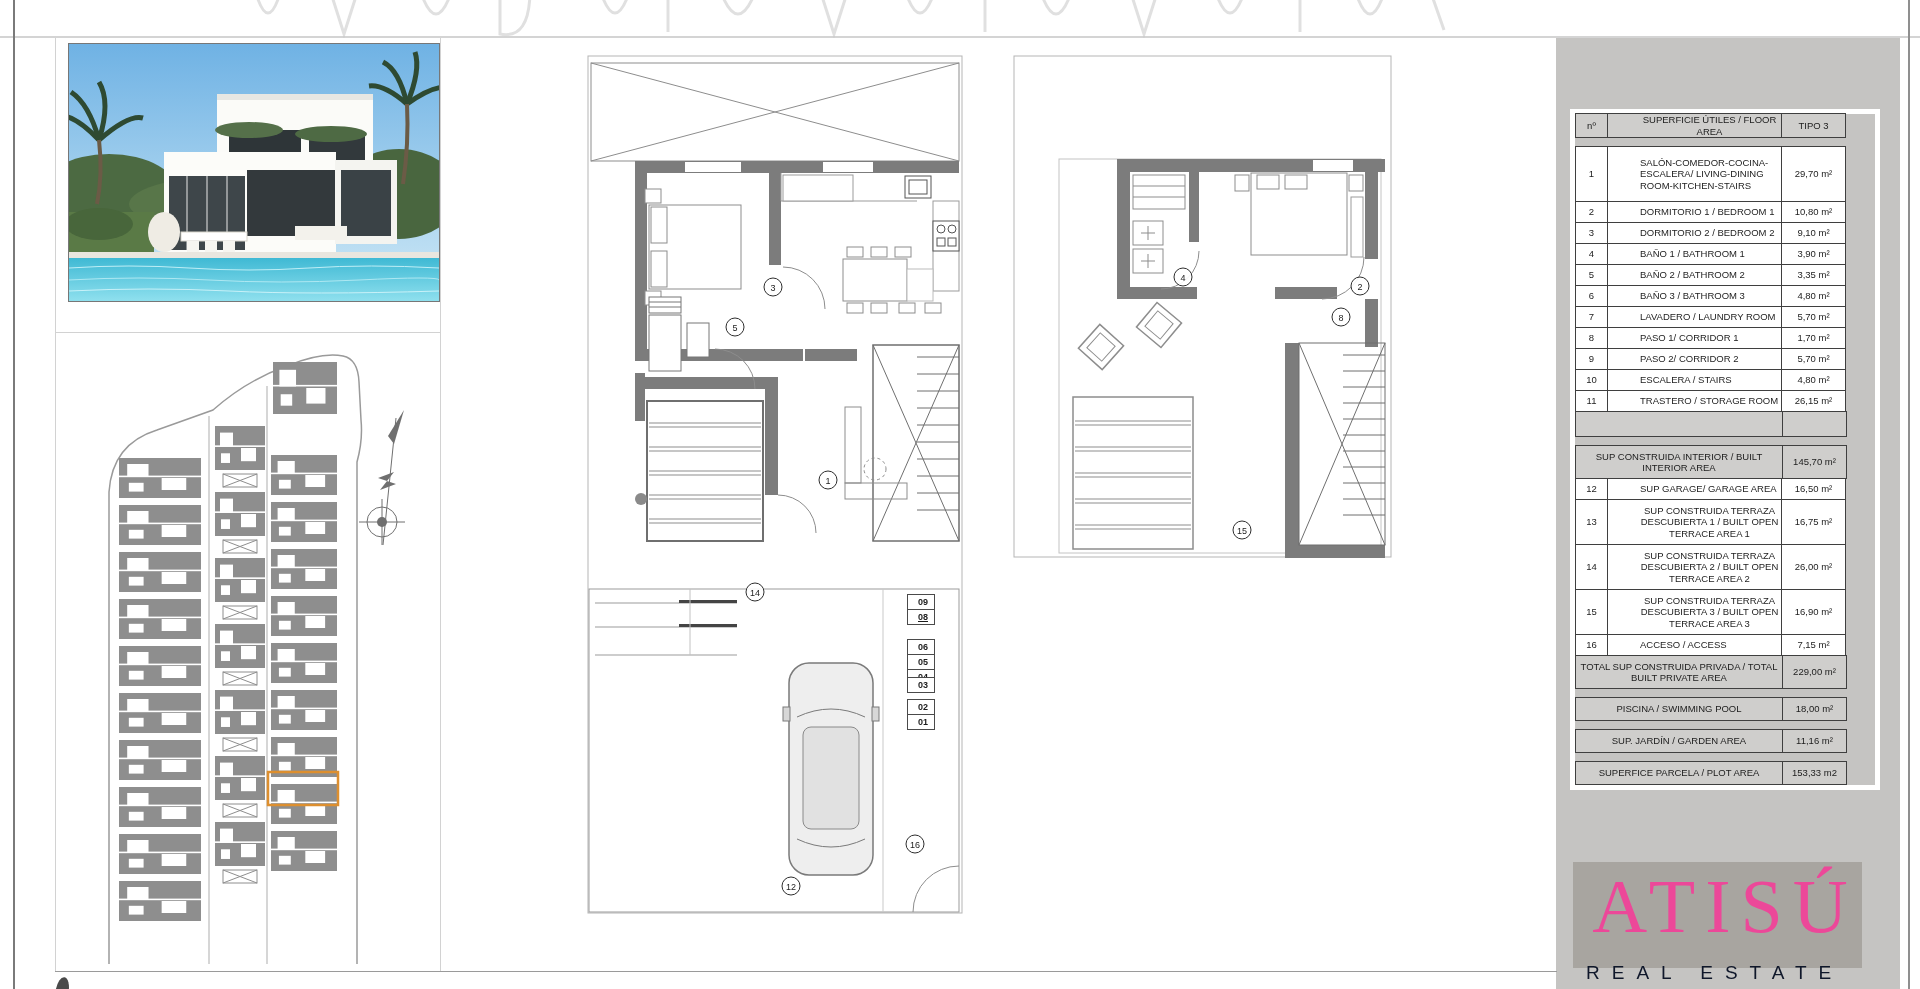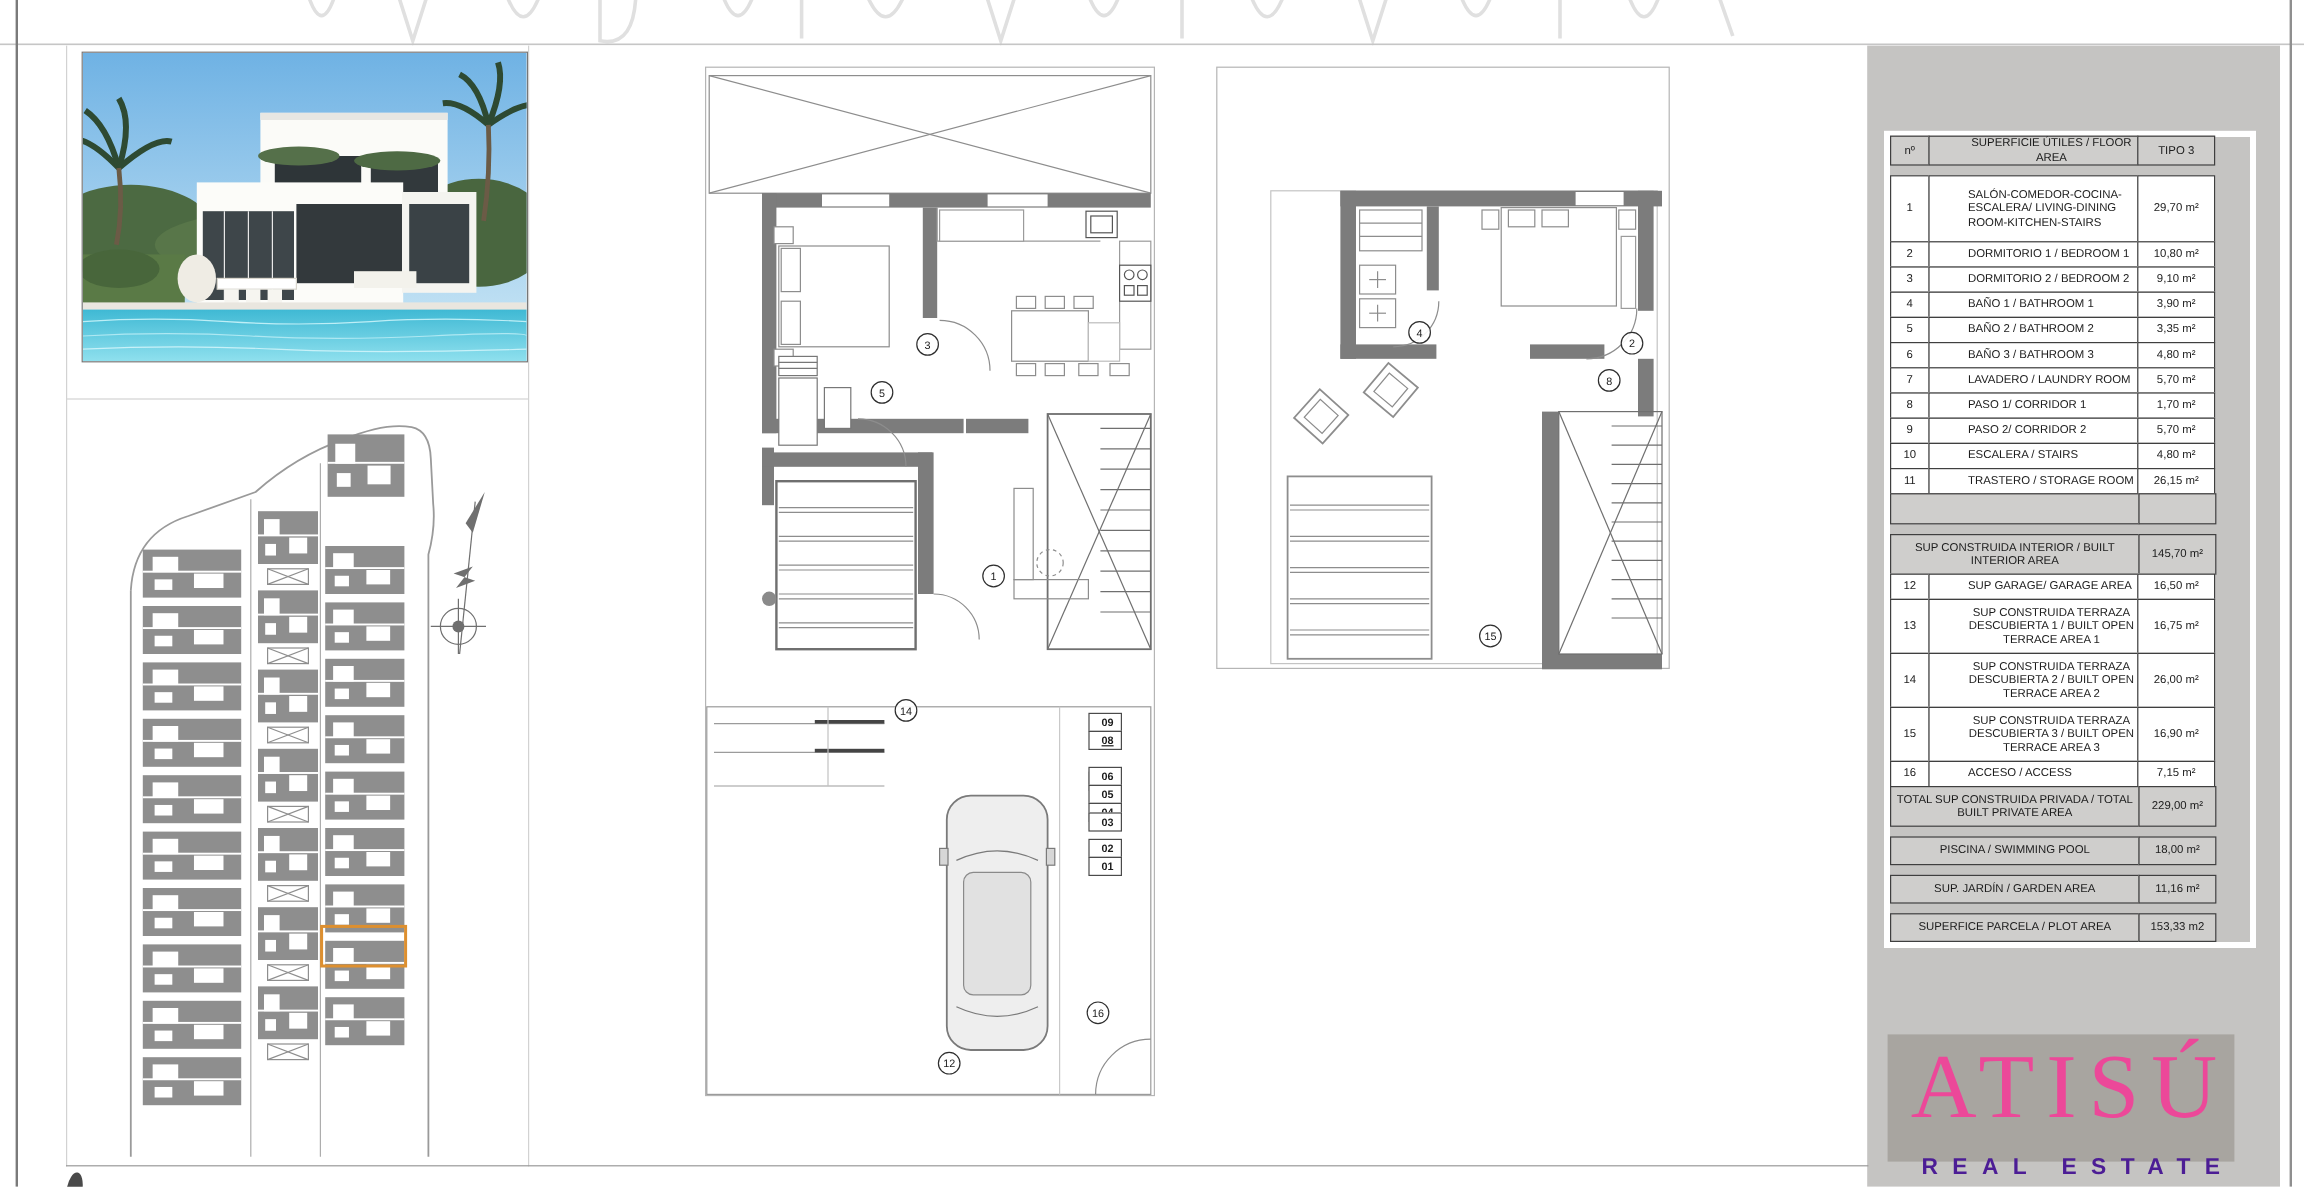--- a/index.html
+++ b/index.html
@@ -42,22 +42,22 @@
       display:flex;align-items:center;justify-content:flex-end;padding-right:6px;}
   
   #photo-box{left:68px;top:43px;width:370px;height:257px;border:1px solid #777;overflow:hidden;}
   
   #site-plan{left:95px;top:340px;width:340px;height:625px;}
   
   #logo-box{left:1573px;top:862px;width:289px;height:106px;background:#a8a5a0;}
   #logo-text{left:1560px;top:868px;width:330px;text-align:center;
       font-family:"Liberation Serif",serif;font-size:76px;font-weight:400;
       letter-spacing:10px;color:#ec4899;line-height:1.0;}
-  #logo-tagline{left:1586px;top:962px;width:276px;text-align:right;
-      font-size:19px;letter-spacing:12px;color:#4c1d95;font-weight:700;}
+  #logo-tagline{left:1586px;top:962px;width:276px;text-align:left;
+      font-size:19px;letter-spacing:12px;color:#0f172a;font-weight:400;}
   #footer-line{left:55px;top:971px;width:1502px;height:1px;background:#9a9a9a;}
   #footer-mark{left:56px;top:977px;width:13px;height:24px;background:#4a4a4a;
       border-radius:50% 50% 50% 50%/60% 60% 40% 40%;transform:rotate(10deg);}
   svg{display:block;}
 </style>
 </head>
 <body>
 
 <svg class="abs" style="left:0;top:0" width="1920" height="38" viewBox="0 0 1920 38">
   <g fill="none" stroke="#e0e0e0" stroke-width="3">

